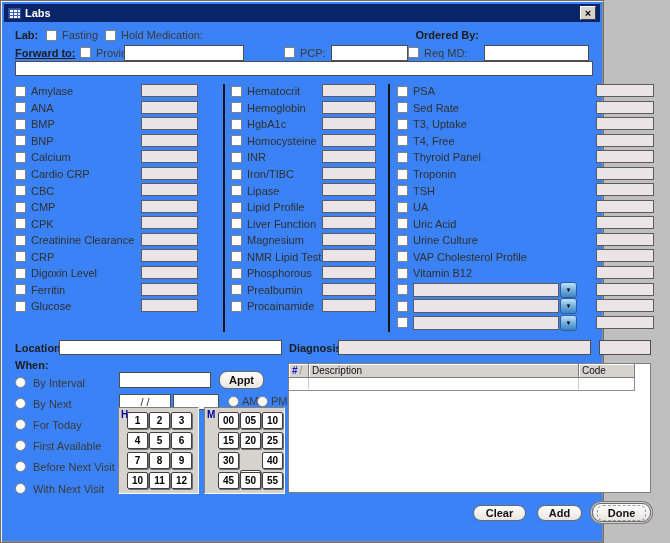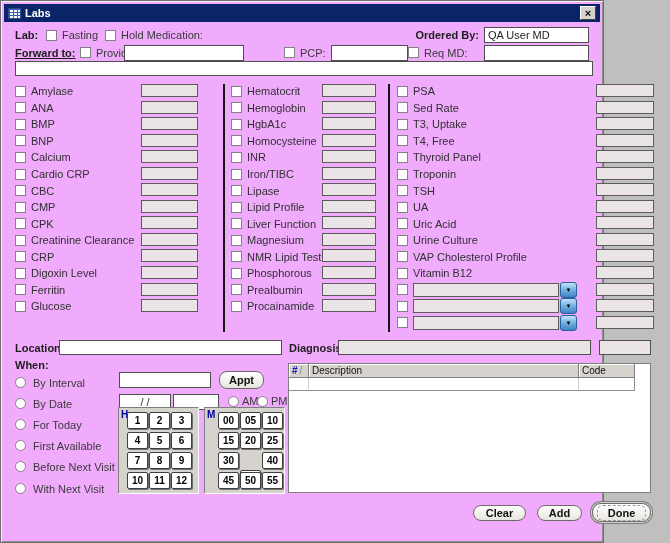--- a/index.html
+++ b/index.html
@@ -1,18 +1,18 @@
 <!DOCTYPE html>
 <html><head>
 <meta charset="utf-8">
 <style>
   html,body{margin:0;padding:0;background:#bfbfbf;}
   *{box-sizing:border-box;}
   .window{
-    position:relative;width:604px;height:543px;background:#f0abfc;
+    position:relative;width:604px;height:543px;background:#3b82f6;
     font-family:"Liberation Sans",sans-serif;font-size:11px;color:#1d1d1d;
     border:1px solid #6f6f6f;
     box-shadow:inset 1px 1px 0 #f2f1ee, inset -1px -1px 0 #8f8d88;
   }
   .abs{position:absolute;}
   .b{font-weight:bold;}
   .lblgray{color:#3a3a3a;white-space:nowrap;}
   
   .titlebar{position:absolute;top:3px;left:3px;right:3px;height:18px;background:#0a246a;display:flex;align-items:center;padding:0 4px;}
   .title-icon{width:13px;height:11px;background:#fff;border:1px solid #314a8f;margin-right:4px;
@@ -63,21 +63,20 @@
     <span class="title-text">Labs</span>
     <button class="close-btn">×</button>
   </div>
 
   <span class="abs b" style="left:14px;top:28px;">Lab:</span>
   <span class="cb abs" style="left:45px;top:29px;"></span>
   <span class="abs lblgray" style="left:61px;top:28px;">Fasting</span>
   <span class="cb abs" style="left:104px;top:29px;"></span>
   <span class="abs lblgray" style="left:120px;top:28px;">Hold Medication:</span>
   <span class="abs b" style="left:398px;top:28px;width:80px;text-align:right;">Ordered By:</span>
-  <div class="tf" style="left:483px;top:26px;width:105px;height:16px;">QA User MD</div>
 
   <span class="abs b" style="left:14px;top:46px;text-decoration:underline;">Forward to:</span>
   <span class="cb abs" style="left:79px;top:46px;"></span>
   <span class="abs lblgray" style="left:95px;top:46px;">Provider:</span>
   <div class="tf" style="left:123px;top:44px;width:120px;height:16px;"></div>
   <span class="cb abs" style="left:283px;top:46px;"></span>
   <span class="abs lblgray" style="left:299px;top:46px;">PCP:</span>
   <div class="tf" style="left:330px;top:44px;width:77px;height:16px;"></div>
   <span class="cb abs" style="left:407px;top:46px;"></span>
   <span class="abs lblgray" style="left:423px;top:46px;">Req MD:</span>
@@ -325,21 +324,21 @@
 
   <div class="wrow" style="top:375px;">
       <span class="rd"></span>
       <span class="txt">By Interval</span>
     </div>
   <div class="tf" style="left:118px;top:371px;width:92px;height:16px;"></div>
   <button class="pill abs" style="left:218px;top:370px;width:45px;height:18px;">Appt</button>
 
   <div class="wrow" style="top:396px;">
       <span class="rd"></span>
-      <span class="txt">By Date</span>
+      <span class="txt">By Next</span>
     </div>
   <div class="tf" style="left:118px;top:393px;width:52px;height:16px;text-align:center;color:#333;">/ /</div>
   <div class="tf" style="left:172px;top:393px;width:46px;height:16px;"></div>
   <span class="rd abs" style="left:227px;top:395px;"></span>
   <span class="abs lblgray" style="left:241px;top:394px;">AM</span>
   <span class="rd abs" style="left:256px;top:395px;"></span>
   <span class="abs lblgray" style="left:270px;top:394px;">PM</span>
 
   <div class="wrow" style="top:417px;">
       <span class="rd"></span>

